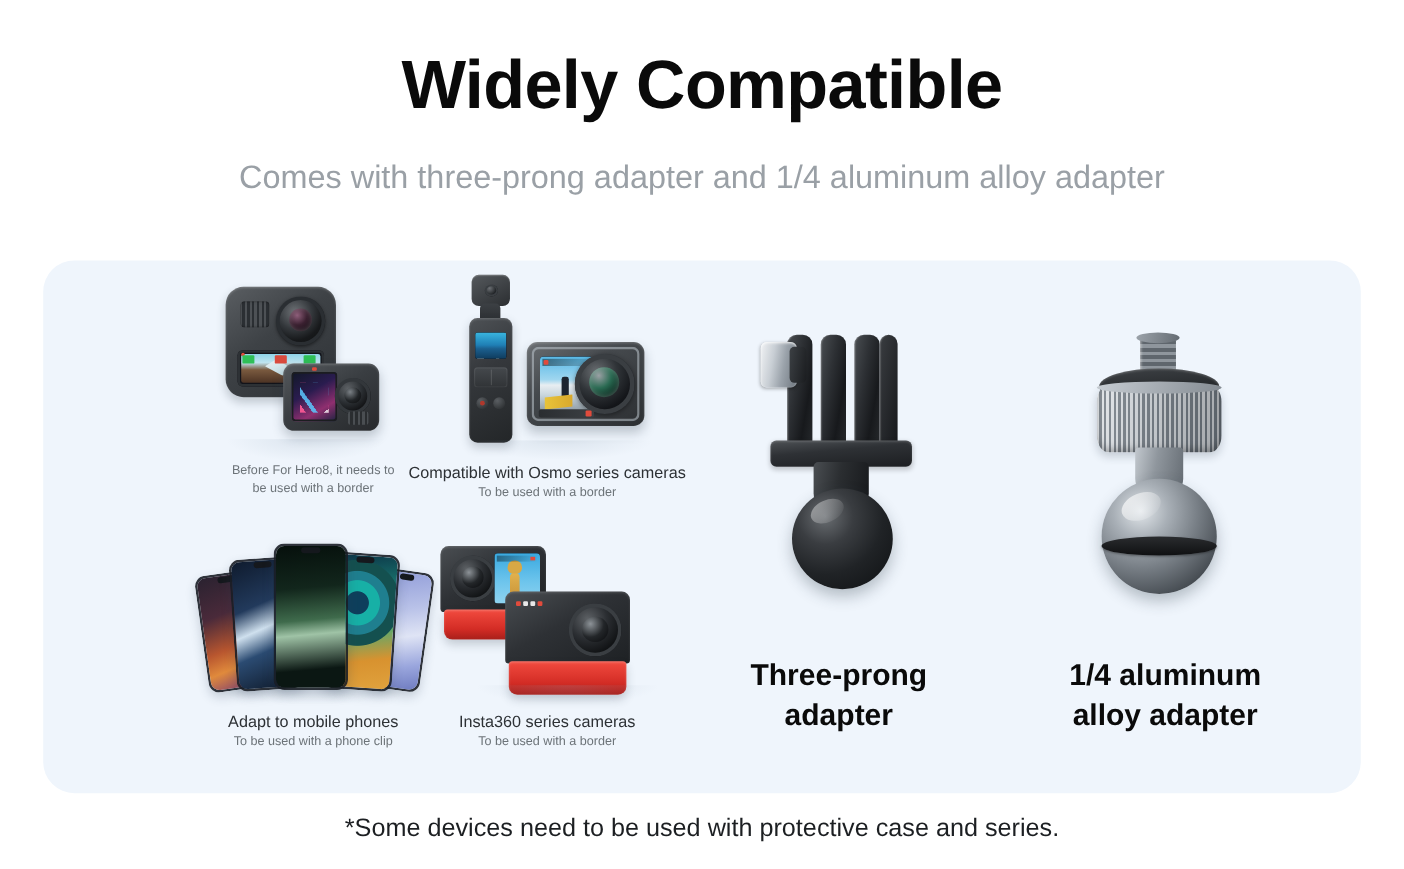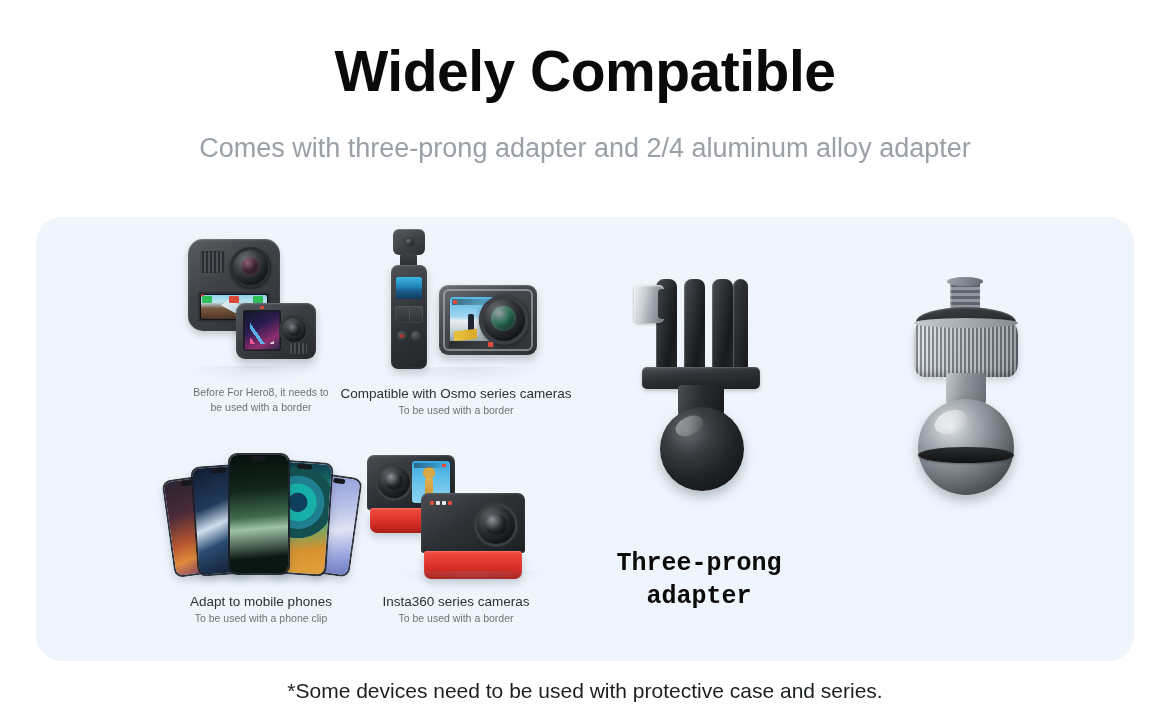--- a/index.html
+++ b/index.html
@@ -33,21 +33,21 @@
 
   
   .cell { position:absolute; }
   .cap {
     text-align:center; font-size:13.5px; color:#2d3135; line-height:1.3;
   }
   .subcap {
     text-align:center; font-size:10.5px; color:#6c7378; line-height:1.45; margin-top:0;
   }
   .bigcap {
-    text-align:center; font-size:25px; font-weight:700; color:#0a0a0a; line-height:1.32;font-family:Liberation Mono, monospace;
+    text-align:center; font-size:25px; font-weight:700; color:#0a0a0a; line-height:1.32;
   }
   .art { position:relative; }
   .reflect {
     position:absolute; left:50%; transform:translateX(-50%);
     background:radial-gradient(ellipse at 50% 0%, rgba(140,160,180,.20), rgba(140,160,180,0) 72%);
     pointer-events:none;
   }
 
   
   .gp-max {
@@ -390,21 +390,21 @@
     position:absolute; left:0; top:678px; width:1170px; text-align:center;
     font-size:21px; color:#1c1f22; line-height:1.25;
   }
 </style>
 </head>
 <body>
 
 <div class="page">
 
   <div class="title">Widely Compatible</div>
-  <div class="subtitle">Comes with three-prong adapter and 2/4 aluminum alloy adapter</div>
+  <div class="subtitle">Comes with three-prong adapter and 1/4 aluminum alloy adapter</div>
 
   <div class="panel">
 
     <div class="cell" style="left:80px; top:8px; width:290px;">
       <div class="art" style="height:160px;">
         <div style="position:absolute; left:64px; top:4px; width:150px; height:145px;">
           <div class="gp-max">
             <div class="gp-grille"></div>
             <div class="gp-lens"></div>
             <div class="gp-scr">
@@ -550,18 +550,22 @@
         <div class="al" style="left:42px; top:20px;">
           <div class="al-screw"></div>
           <div class="al-cap"></div>
           <div class="al-knurl"></div>
           <div class="al-neck"></div>
           <div class="al-ball"></div>
           <div class="al-oring"></div>
           <div class="al-gloss"></div>
         </div>
       </div>
+      <div class="bigcap">
+        <div>1/4 aluminum</div>
+        <div>alloy adapter</div>
+      </div>
     </div>
 
   </div>
 
   <div class="footnote">*Some devices need to be used with protective case and series.</div>
 </div>
 
 </body></html>

